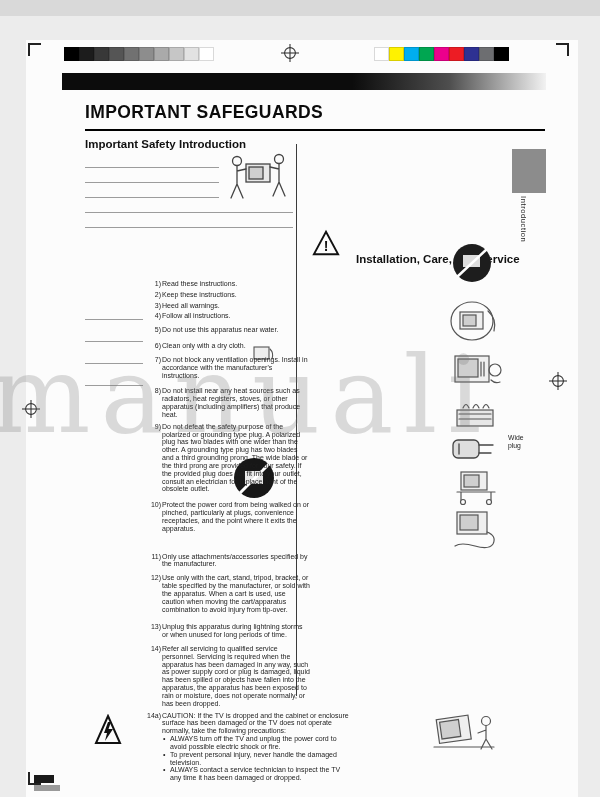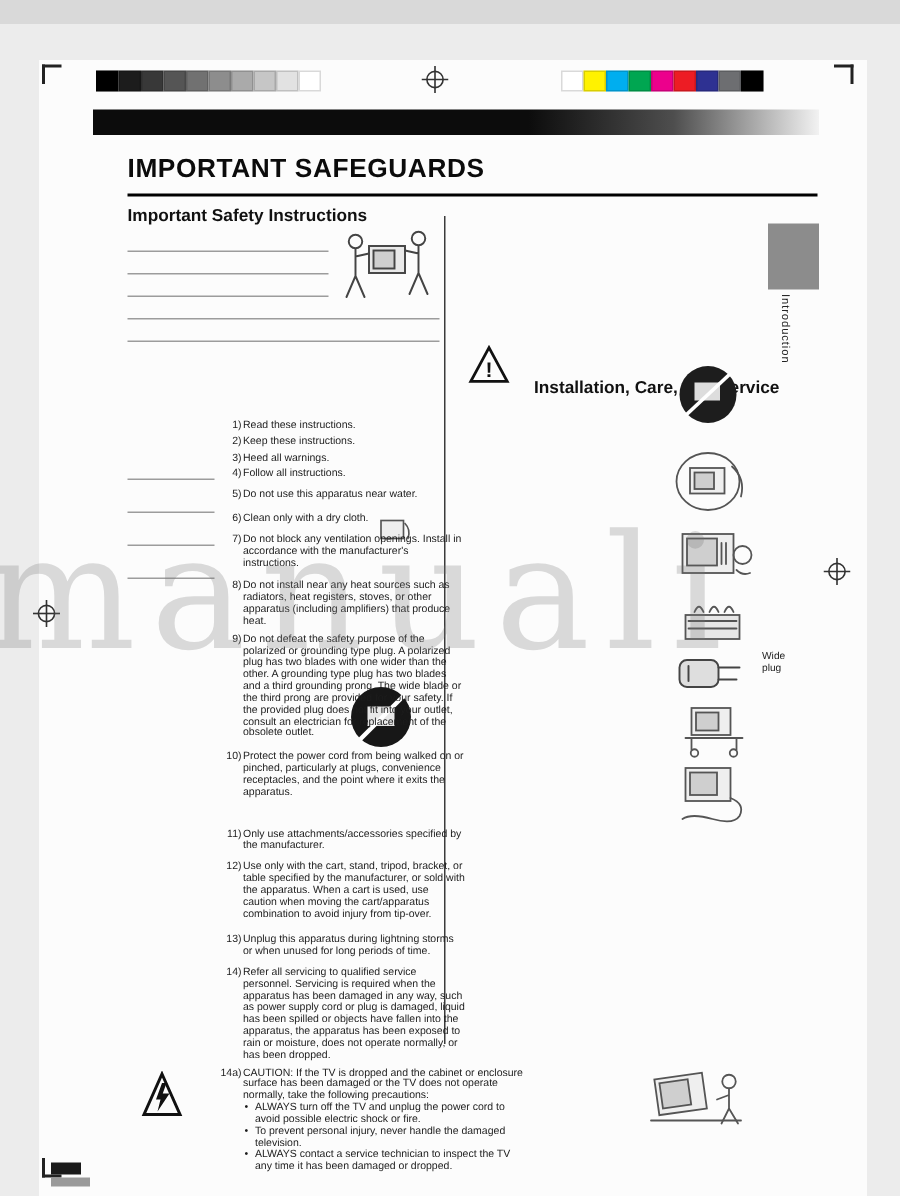--- a/index.html
+++ b/index.html
@@ -119,21 +119,21 @@
     <svg viewBox="0 0 20 20">
         <circle cx="10" cy="10" r="6" fill="none" stroke="#333" stroke-width="1.2"></circle>
         <line x1="10" y1="0" x2="10" y2="20" stroke="#333" stroke-width="1.2"></line>
         <line x1="0" y1="10" x2="20" y2="10" stroke="#333" stroke-width="1.2"></line>
       </svg>
   </div>
 
   <div class="gradbar"></div>
   <div class="title">IMPORTANT SAFEGUARDS</div>
   <div class="title-rule"></div>
-  <div class="subtitle">Important Safety Instructions</div>
+  <div class="subtitle">Important Safety Introduction</div>
 
   <div class="vdivider"></div>
   <div class="tab"></div>
   <div class="tab-label">Introduction</div>
 
   <div class="ruled" style="top:151px;left:85px;width:134px"></div>
   <div class="ruled" style="top:166px;left:85px;width:134px"></div>
   <div class="ruled" style="top:181px;left:85px;width:134px"></div>
   <div class="ruled" style="top:196px;left:85px;width:208px"></div>
   <div class="ruled" style="top:211px;left:85px;width:208px"></div>

